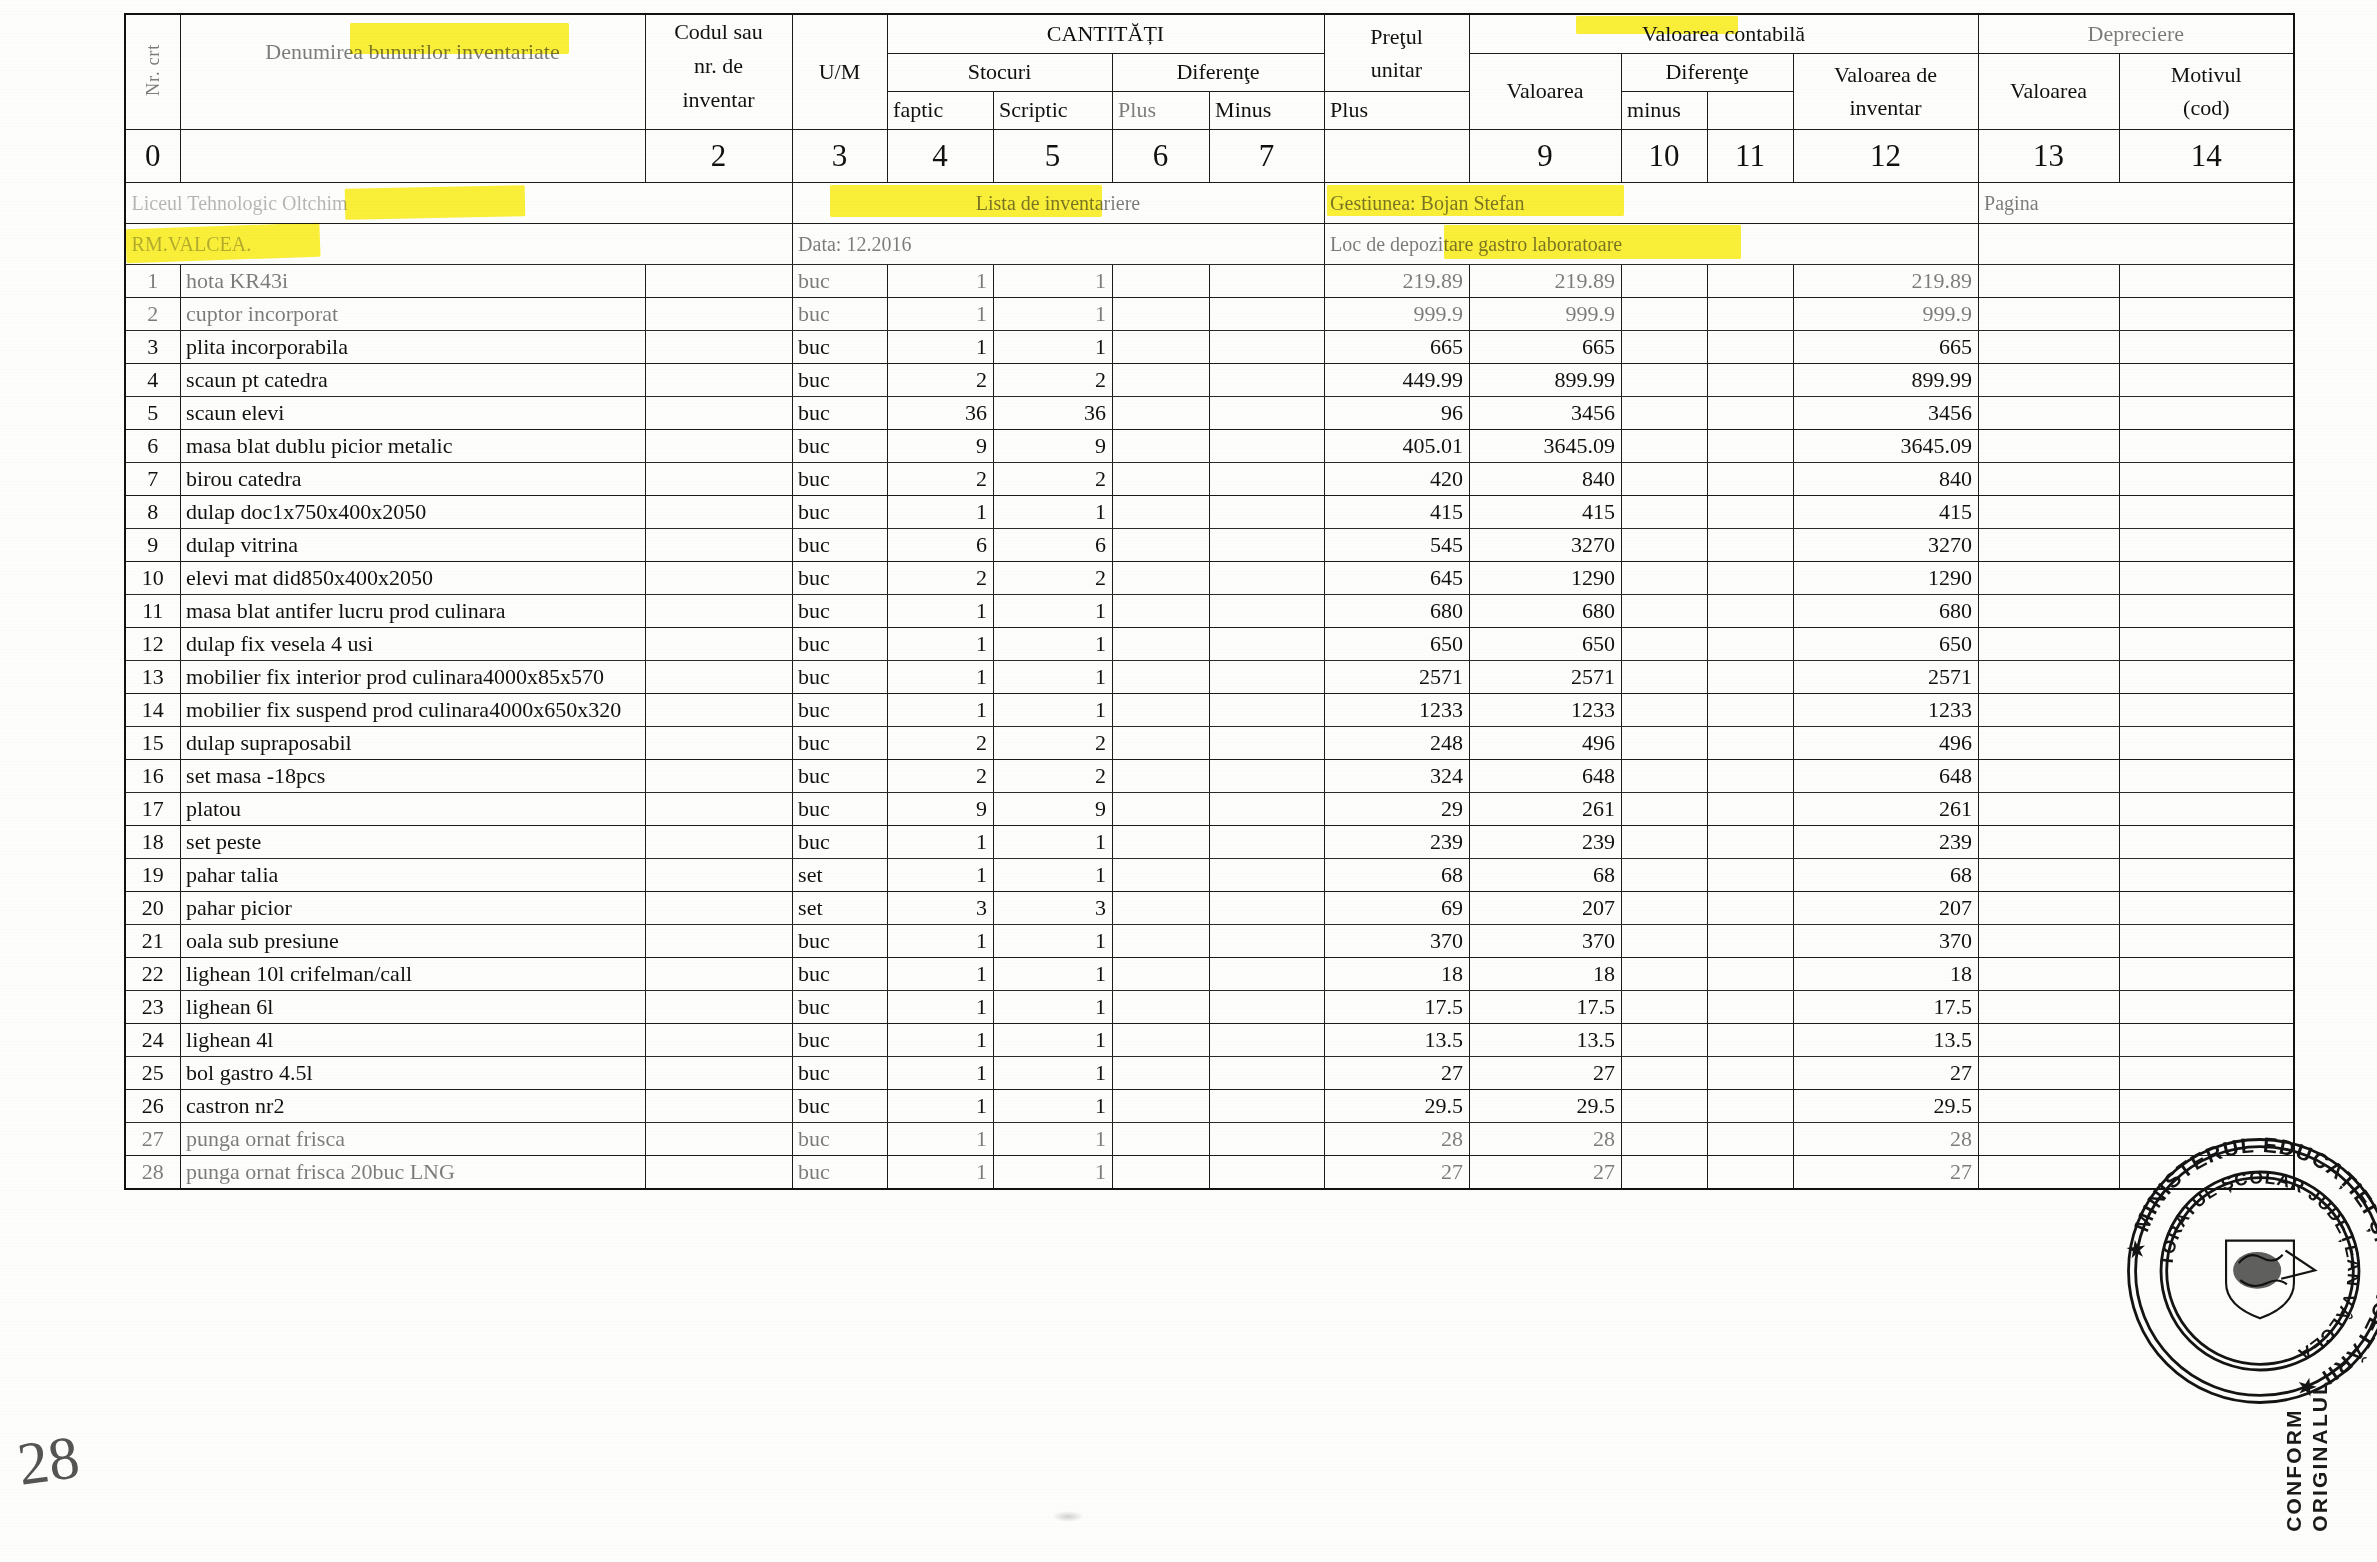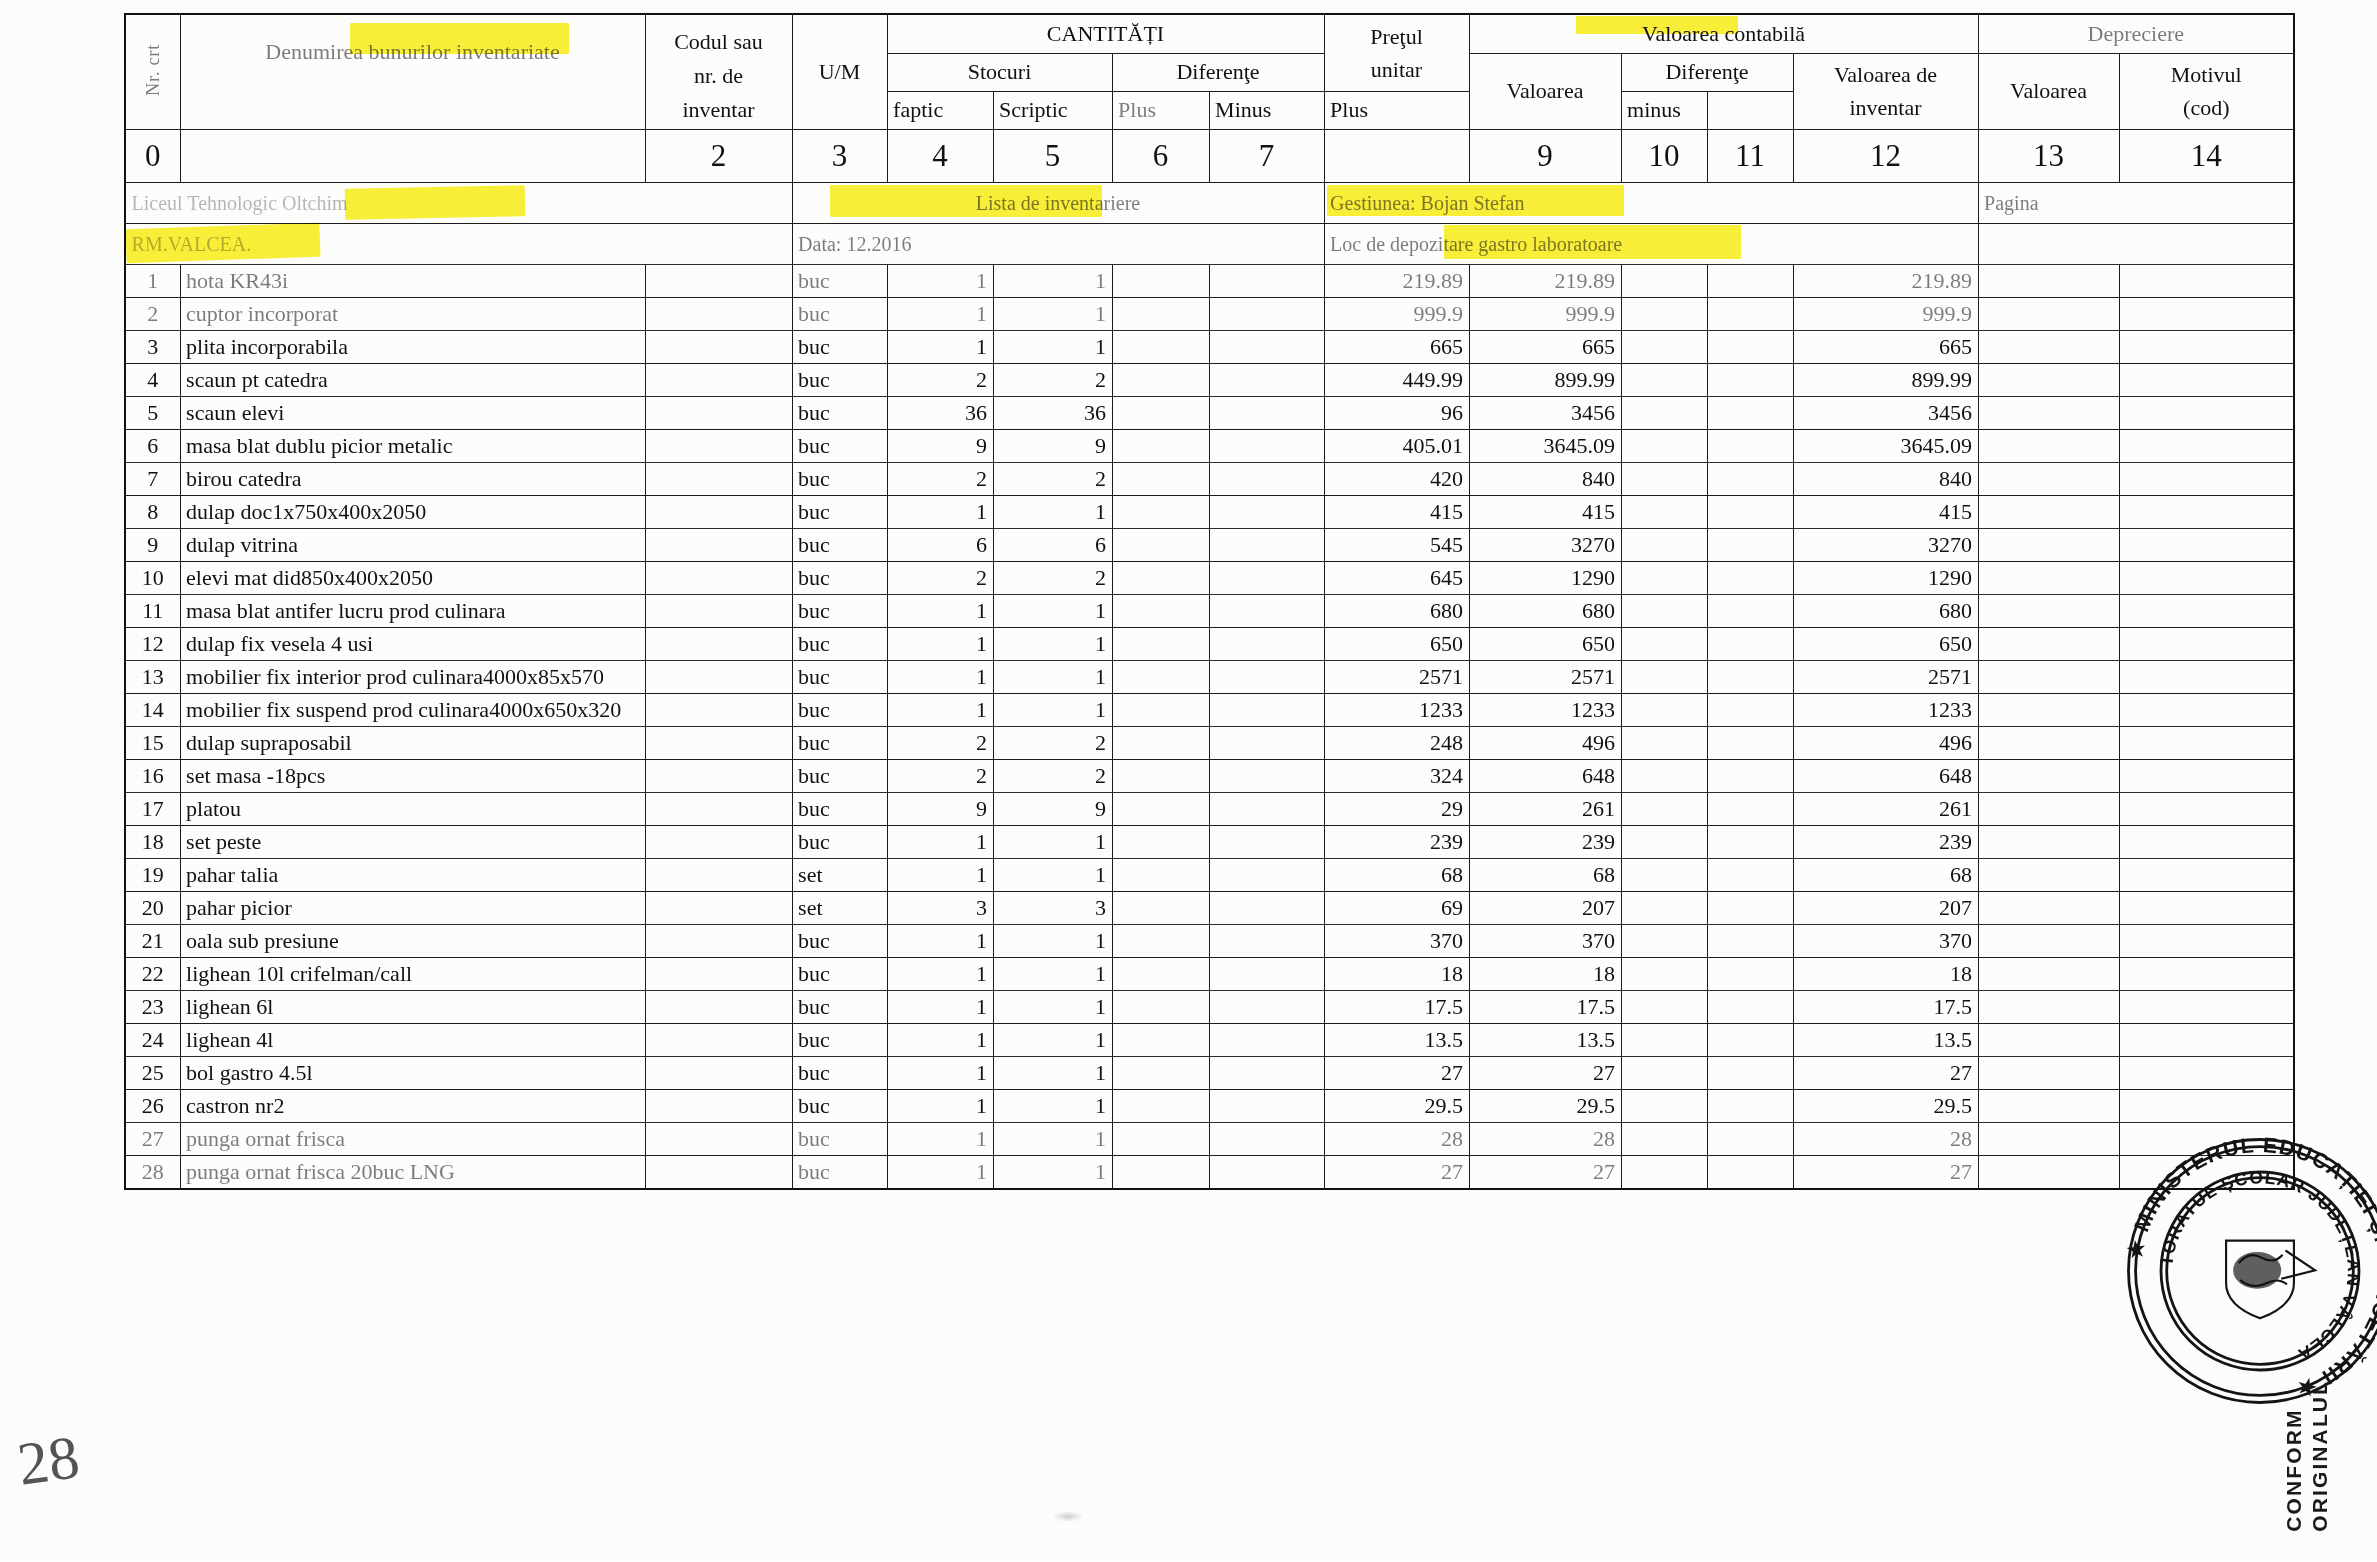--- a/index.html
+++ b/index.html
@@ -144,21 +144,21 @@
 
     <thead>
       <tr class="hrow1">
         <th rowspan="3" class="c">
           <span class="nrcrt">Nr. crt</span>
         </th>
         <th rowspan="3" class="c" style="vertical-align:top;padding-top:26px;position:relative;">
           <span class="hl" style="left:169px;top:8.5px;width:219px;height:31px;"></span>
           <span class="txt faded2">Denumirea bunurilor inventariate</span>
         </th>
-        <th rowspan="3" class="c" style="vertical-align:top;padding-top:10px;line-height:1.55;">
+        <th rowspan="3" class="c" style="vertical-align:top;line-height:1.55;">
           <div>Codul sau</div>
           <div>nr. de</div>
           <div>inventar</div>
         </th>
         <th rowspan="3" class="c">
           <span>U/M</span>
         </th>
         <th colspan="4" class="c">
           <span>CANTITĂȚI</span>
         </th>

